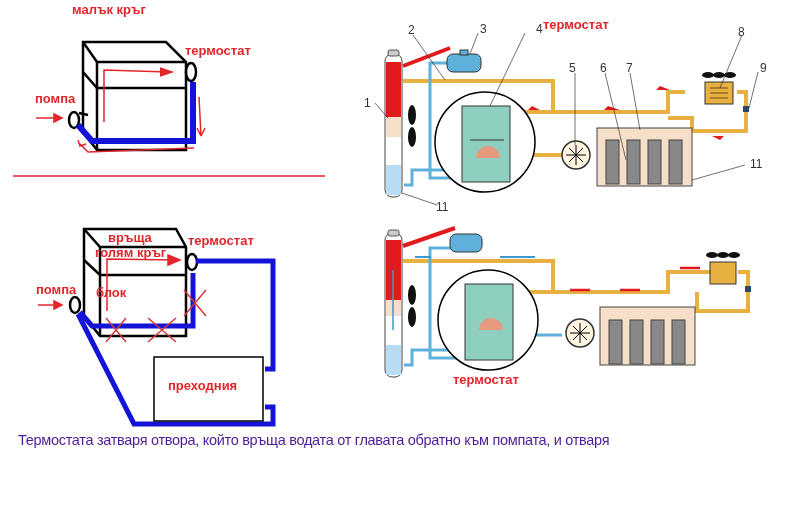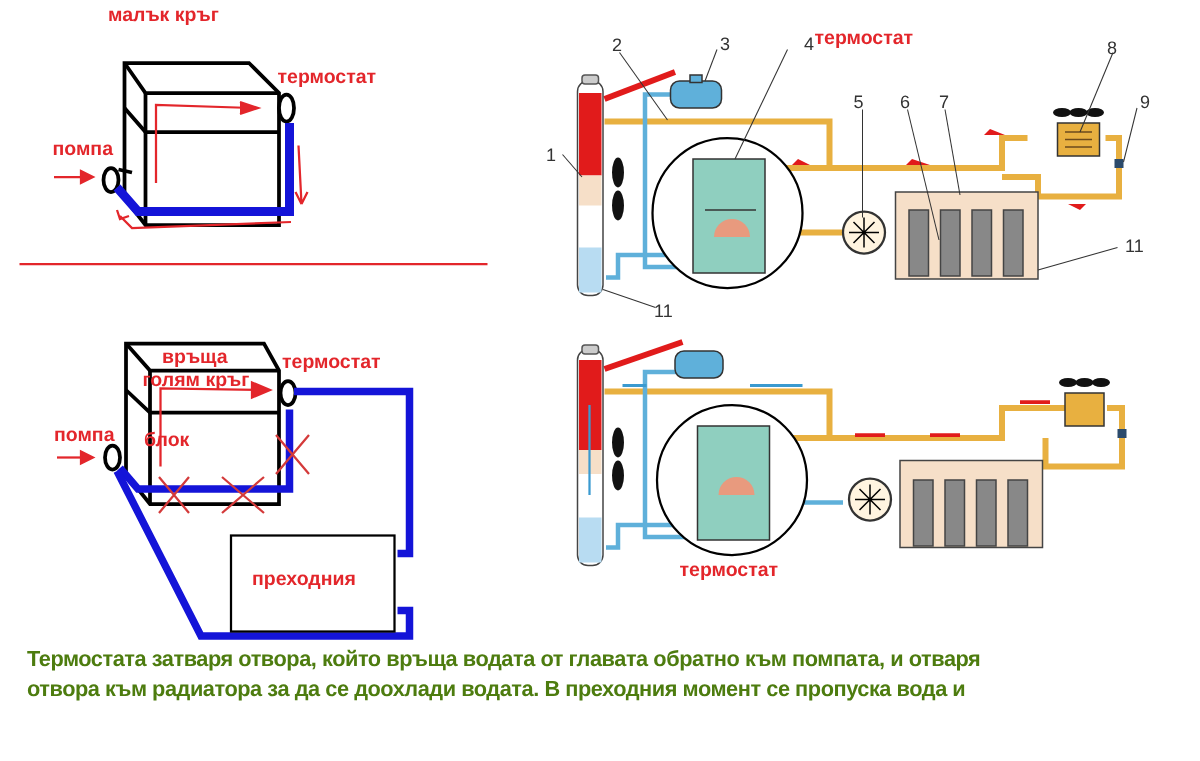--- a/index.html
+++ b/index.html
@@ -1,20 +1,20 @@
 <!DOCTYPE html>
 <html><head>
 <meta charset="utf-8">
 <style>
   html, body { margin:0; padding:0; background:#ffffff; }
   body { width:800px; height:507px; position:relative; overflow:hidden; font-family:"Liberation Sans", sans-serif; }
   .lbl { position:absolute; font-family:"Liberation Sans", sans-serif; font-weight:bold; color:#e3262b; font-size:13px; white-space:nowrap; }
   .num { position:absolute; font-family:"Liberation Sans", sans-serif; font-size:12px; color:#333; }
   svg { position:absolute; left:0; top:0; }
-  #caption { position:absolute; left:18px; top:430px; width:780px; font-family:"Liberation Sans", sans-serif; font-size:14.5px; line-height:20px; color:#4d7c0f; font-stretch:condensed; letter-spacing:-0.3px;font-weight:bold; }
+  #caption { position:absolute; left:18px; top:430px; width:780px; font-family:"Liberation Sans", sans-serif; font-size:14.5px; line-height:20px; color:#4c1d95; font-stretch:condensed; letter-spacing:-0.3px; }
 </style>
 </head>
 <body>
 
 <svg width="800" height="507">
 
   <g fill="none" stroke="#000" stroke-width="2.5">
     <path d="M83,42 L166,42 L186,62 L186,150 L97,150 L83,132 Z"></path>
     <path d="M83,42 L97,62 L186,62"></path>
     <path d="M97,62 L97,150"></path>
@@ -205,14 +205,13 @@
 <div class="num" style="left:569px;top:61px;">5</div>
 <div class="num" style="left:600px;top:61px;">6</div>
 <div class="num" style="left:626px;top:61px;">7</div>
 <div class="num" style="left:738px;top:25px;">8</div>
 <div class="num" style="left:760px;top:61px;">9</div>
 <div class="num" style="left:750px;top:157px;">11</div>
 <div class="num" style="left:436px;top:200px;">11</div>
 
 <div id="caption">
   <div>Термостата затваря отвора, който връща водата от главата обратно към помпата, и отваря</div>
-  <div>отвора към радиатора за да се доохлади водата. В преходния момент се пропуска вода и</div>
 </div>
 
 </body></html>

